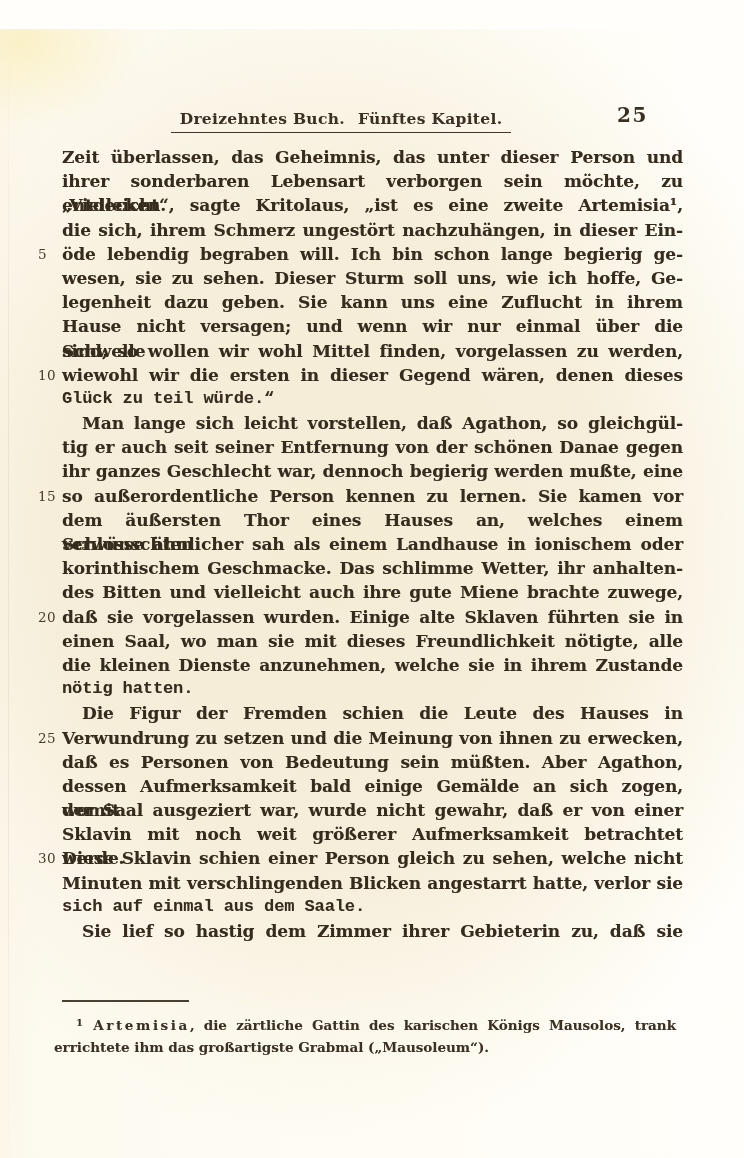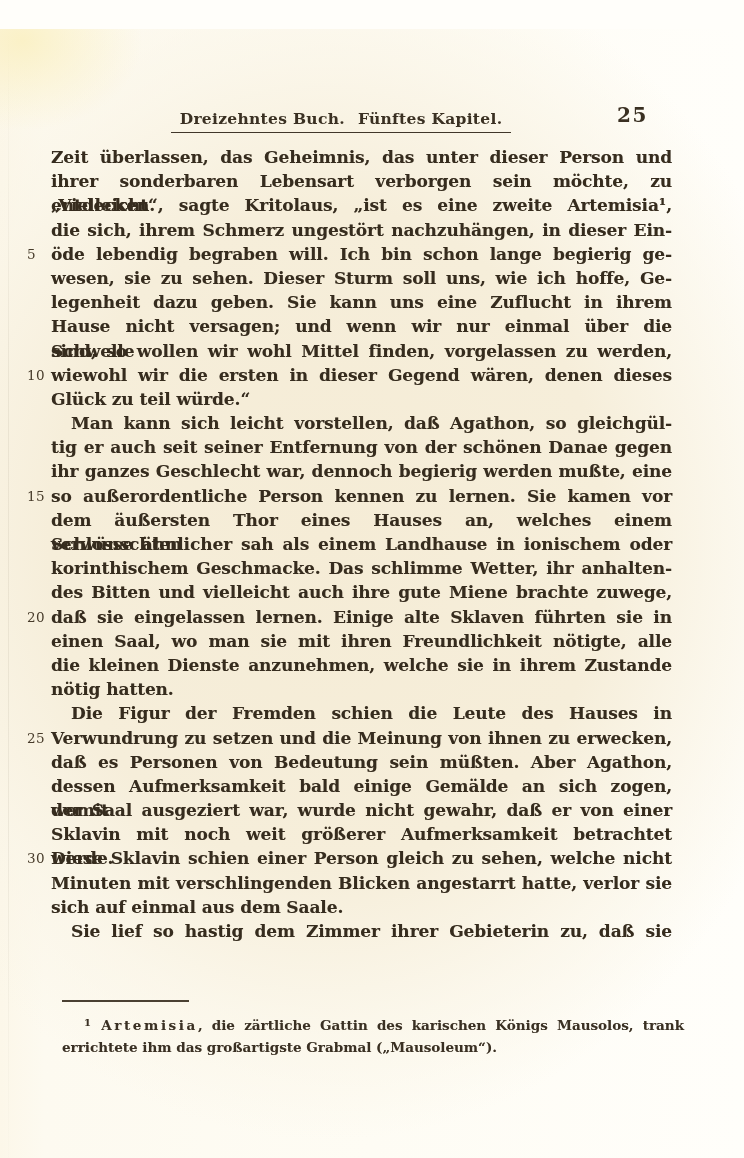--- a/index.html
+++ b/index.html
@@ -40,54 +40,54 @@
   }
   .runhead-inner .gap { display: inline-block; width: 13px; }
   .pagenum {
     position: absolute; left: 617px; top: 74px;
     font-size: 20px; font-weight: bold; letter-spacing: 1.5px;
     color: #38a;
     color: #3a3022;
   }
   
   .body-block {
-    position: absolute; left: 51px; top: 116px; width: 621px;
+    position: absolute; left: 62px; top: 116px; width: 621px;
     font-size: 17px; font-weight: bold;
     color: #362c1e;
     text-shadow: 0.25px 0.25px 0 rgba(54,44,30,0.30);
     letter-spacing: -0.1px;
   }
   .line {
     position: relative;
     height: 24.2px; line-height: 24.2px;
     text-align: justify;
     text-align-last: justify;
     white-space: normal;
   }
-  .line.end { text-align-last: left; }
+  .line.end { text-align-last: left; font-family: Liberation Mono, monospace; }
   .line.indent { padding-left: 20px; }
   .mnum {
     position: absolute; right: 100%; margin-right: 0;
     left: -24px; right: auto; width: 20px;
     text-align: right;
     font-size: 13.5px; font-weight: normal;
     letter-spacing: 0.5px;
     color: #473b2a;
     text-shadow: none;
     top: 0;
   }
   .line.indent .mnum { left: -44px; }
   
   .fnrule {
     position: absolute; left: 62px; top: 971px;
     width: 127px; height: 1.6px;
     background: #4a4032;
   }
   .footnote {
-    position: absolute; left: 62px; top: 983px; width: 622px;
+    position: absolute; left: 54px; top: 983px; width: 622px;
     font-size: 13.5px; font-weight: bold;
     line-height: 22px;
     color: #3a3023;
     text-shadow: 0.2px 0.2px 0 rgba(58,48,35,0.25);
   }
   .fn-line { text-align: justify; text-align-last: justify; }
   .fn-line.first { padding-left: 22px; }
   .fn-line.last { text-align-last: left; }
   .fn-term { letter-spacing: 2.6px; }
   .fn-marker { font-size: 10px; vertical-align: 4px; letter-spacing: 1px; }
@@ -155,21 +155,21 @@
         <span class="ltext">wiewohl wir die ersten in dieser Gegend wären, denen dieses</span>
       </div>
 
       <div class="line end">
         <span class="mnum"></span>
         <span class="ltext">Glück zu teil würde.“</span>
       </div>
 
       <div class="line indent">
         <span class="mnum"></span>
-        <span class="ltext">Man kann sich leicht vorstellen, daß Agathon, so gleichgül-</span>
+        <span class="ltext">Man lange sich leicht vorstellen, daß Agathon, so gleichgül-</span>
       </div>
 
       <div class="line">
         <span class="mnum"></span>
         <span class="ltext">tig er auch seit seiner Entfernung von der schönen Danae gegen</span>
       </div>
 
       <div class="line">
         <span class="mnum"></span>
         <span class="ltext">ihr ganzes Geschlecht war, dennoch begierig werden mußte, eine</span>
@@ -195,26 +195,26 @@
         <span class="ltext">korinthischem Geschmacke. Das schlimme Wetter, ihr anhalten-</span>
       </div>
 
       <div class="line">
         <span class="mnum"></span>
         <span class="ltext">des Bitten und vielleicht auch ihre gute Miene brachte zuwege,</span>
       </div>
 
       <div class="line">
         <span class="mnum">20</span>
-        <span class="ltext">daß sie eingelassen lernen. Einige alte Sklaven führten sie in</span>
-      </div>
-
-      <div class="line">
-        <span class="mnum"></span>
-        <span class="ltext">einen Saal, wo man sie mit ihren Freundlichkeit nötigte, alle</span>
+        <span class="ltext">daß sie vorgelassen wurden. Einige alte Sklaven führten sie in</span>
+      </div>
+
+      <div class="line">
+        <span class="mnum"></span>
+        <span class="ltext">einen Saal, wo man sie mit dieses Freundlichkeit nötigte, alle</span>
       </div>
 
       <div class="line">
         <span class="mnum"></span>
         <span class="ltext">die kleinen Dienste anzunehmen, welche sie in ihrem Zustande</span>
       </div>
 
       <div class="line end">
         <span class="mnum"></span>
         <span class="ltext">nötig hatten.</span>

